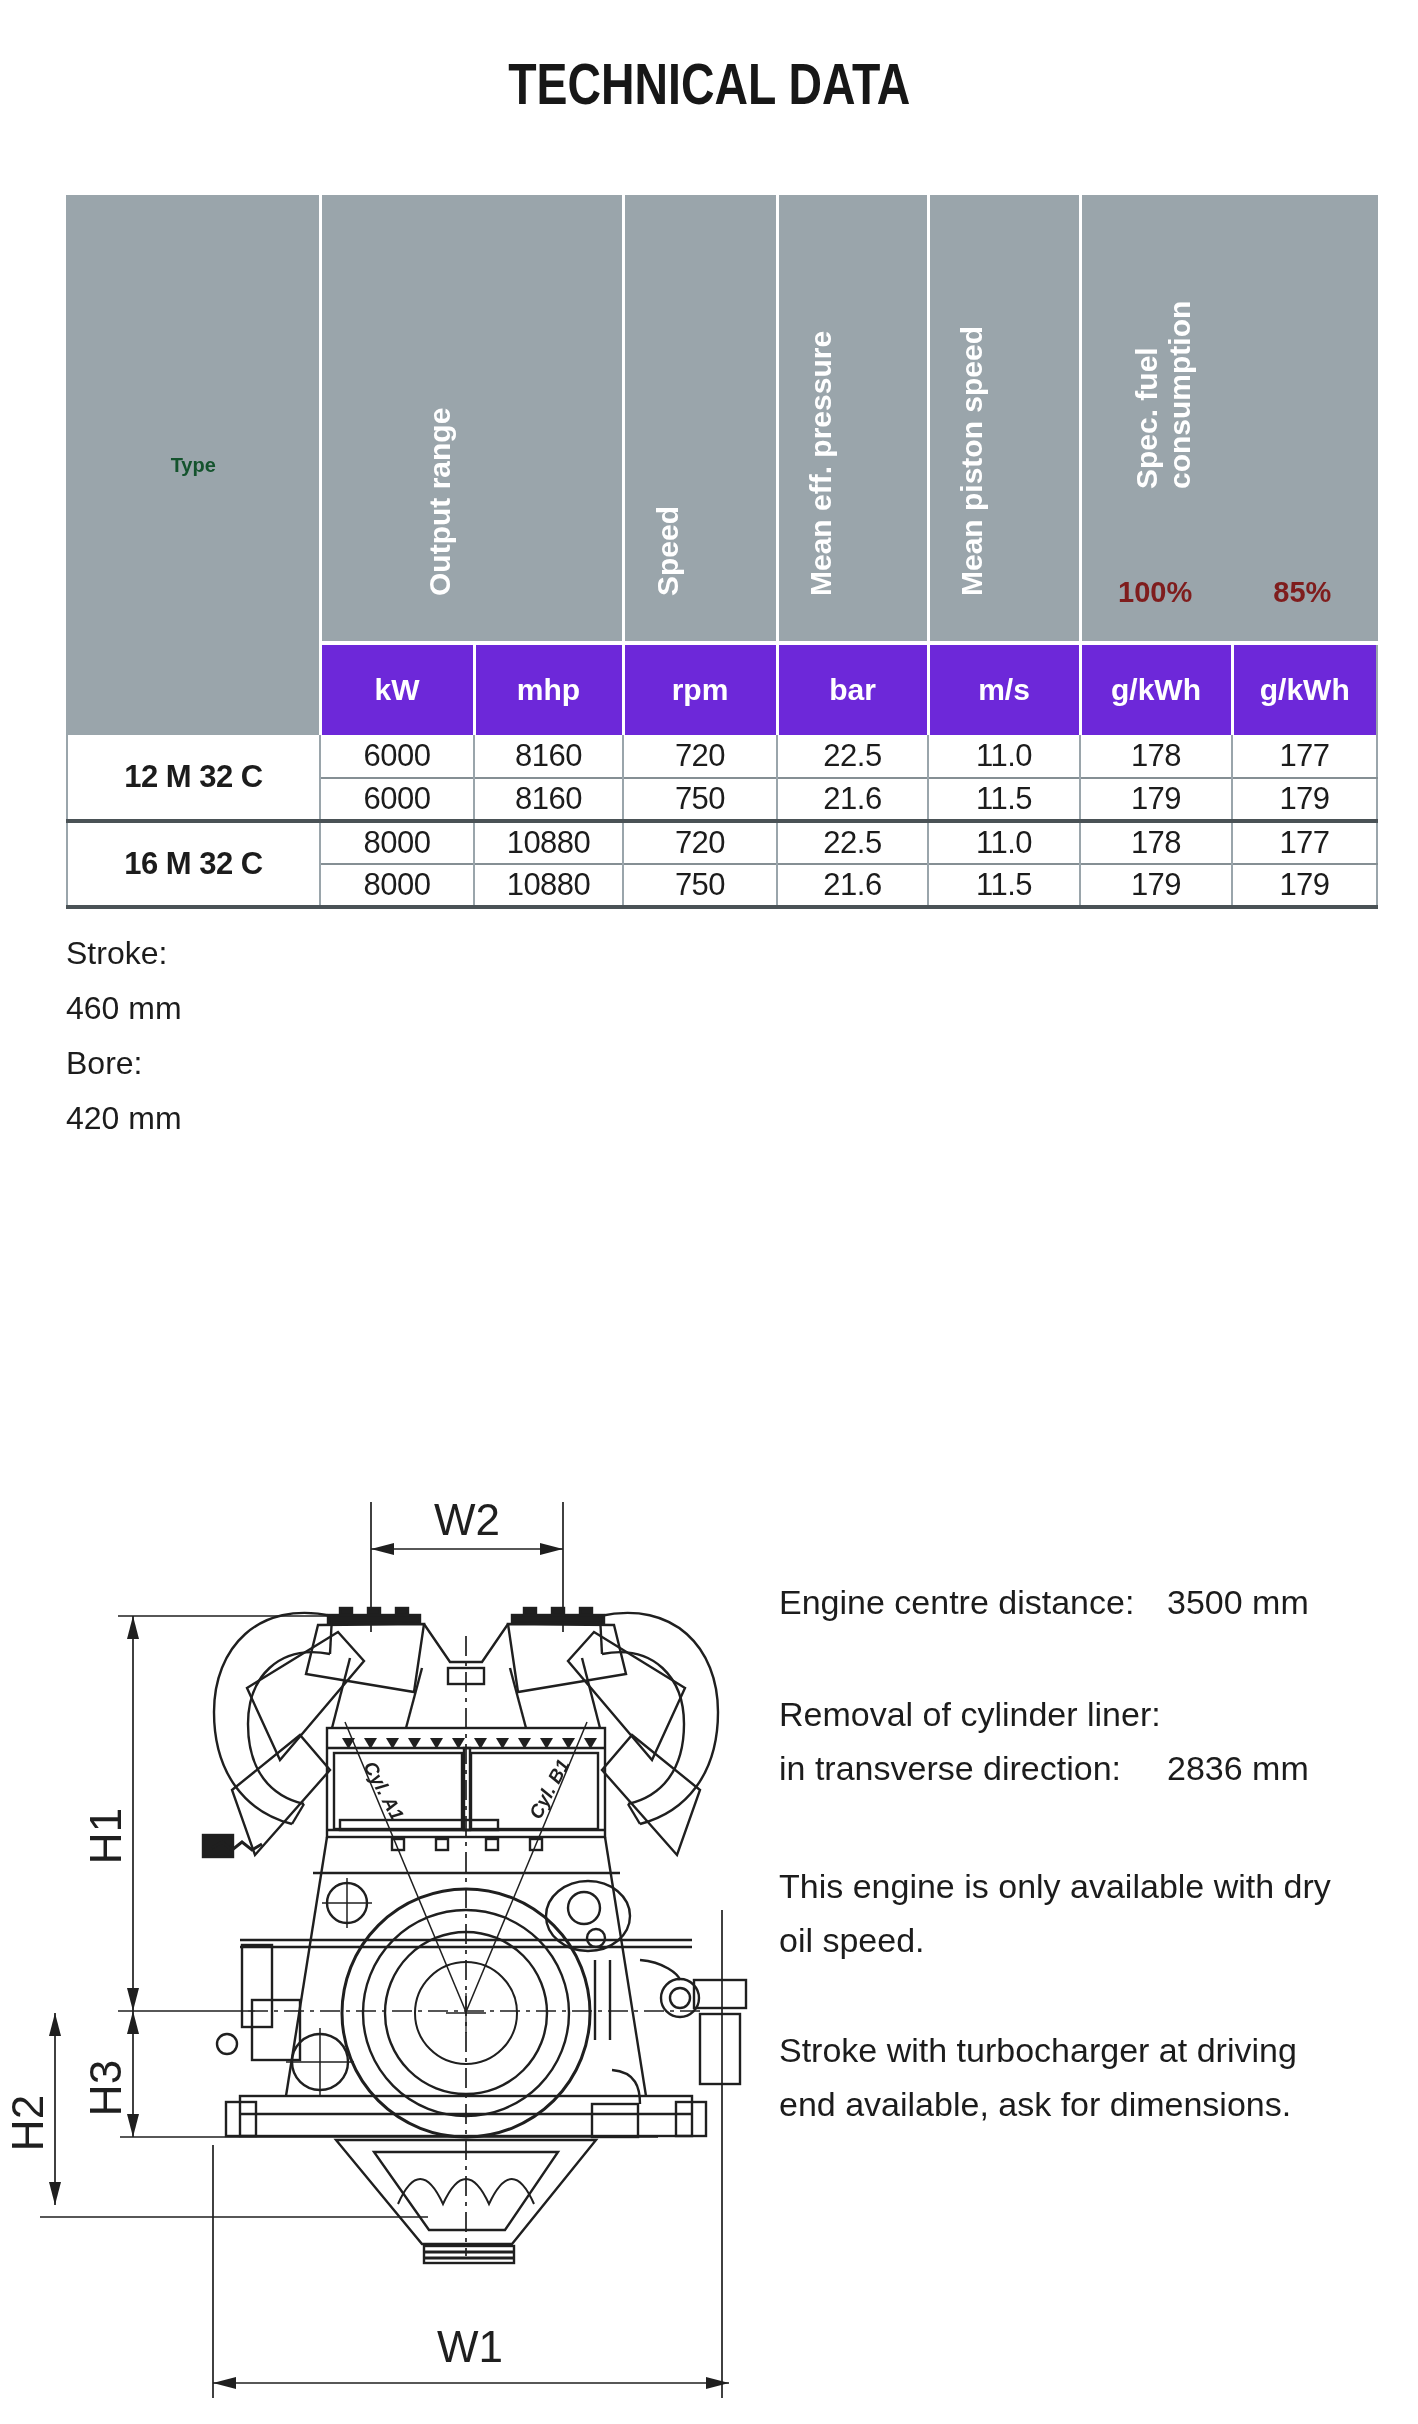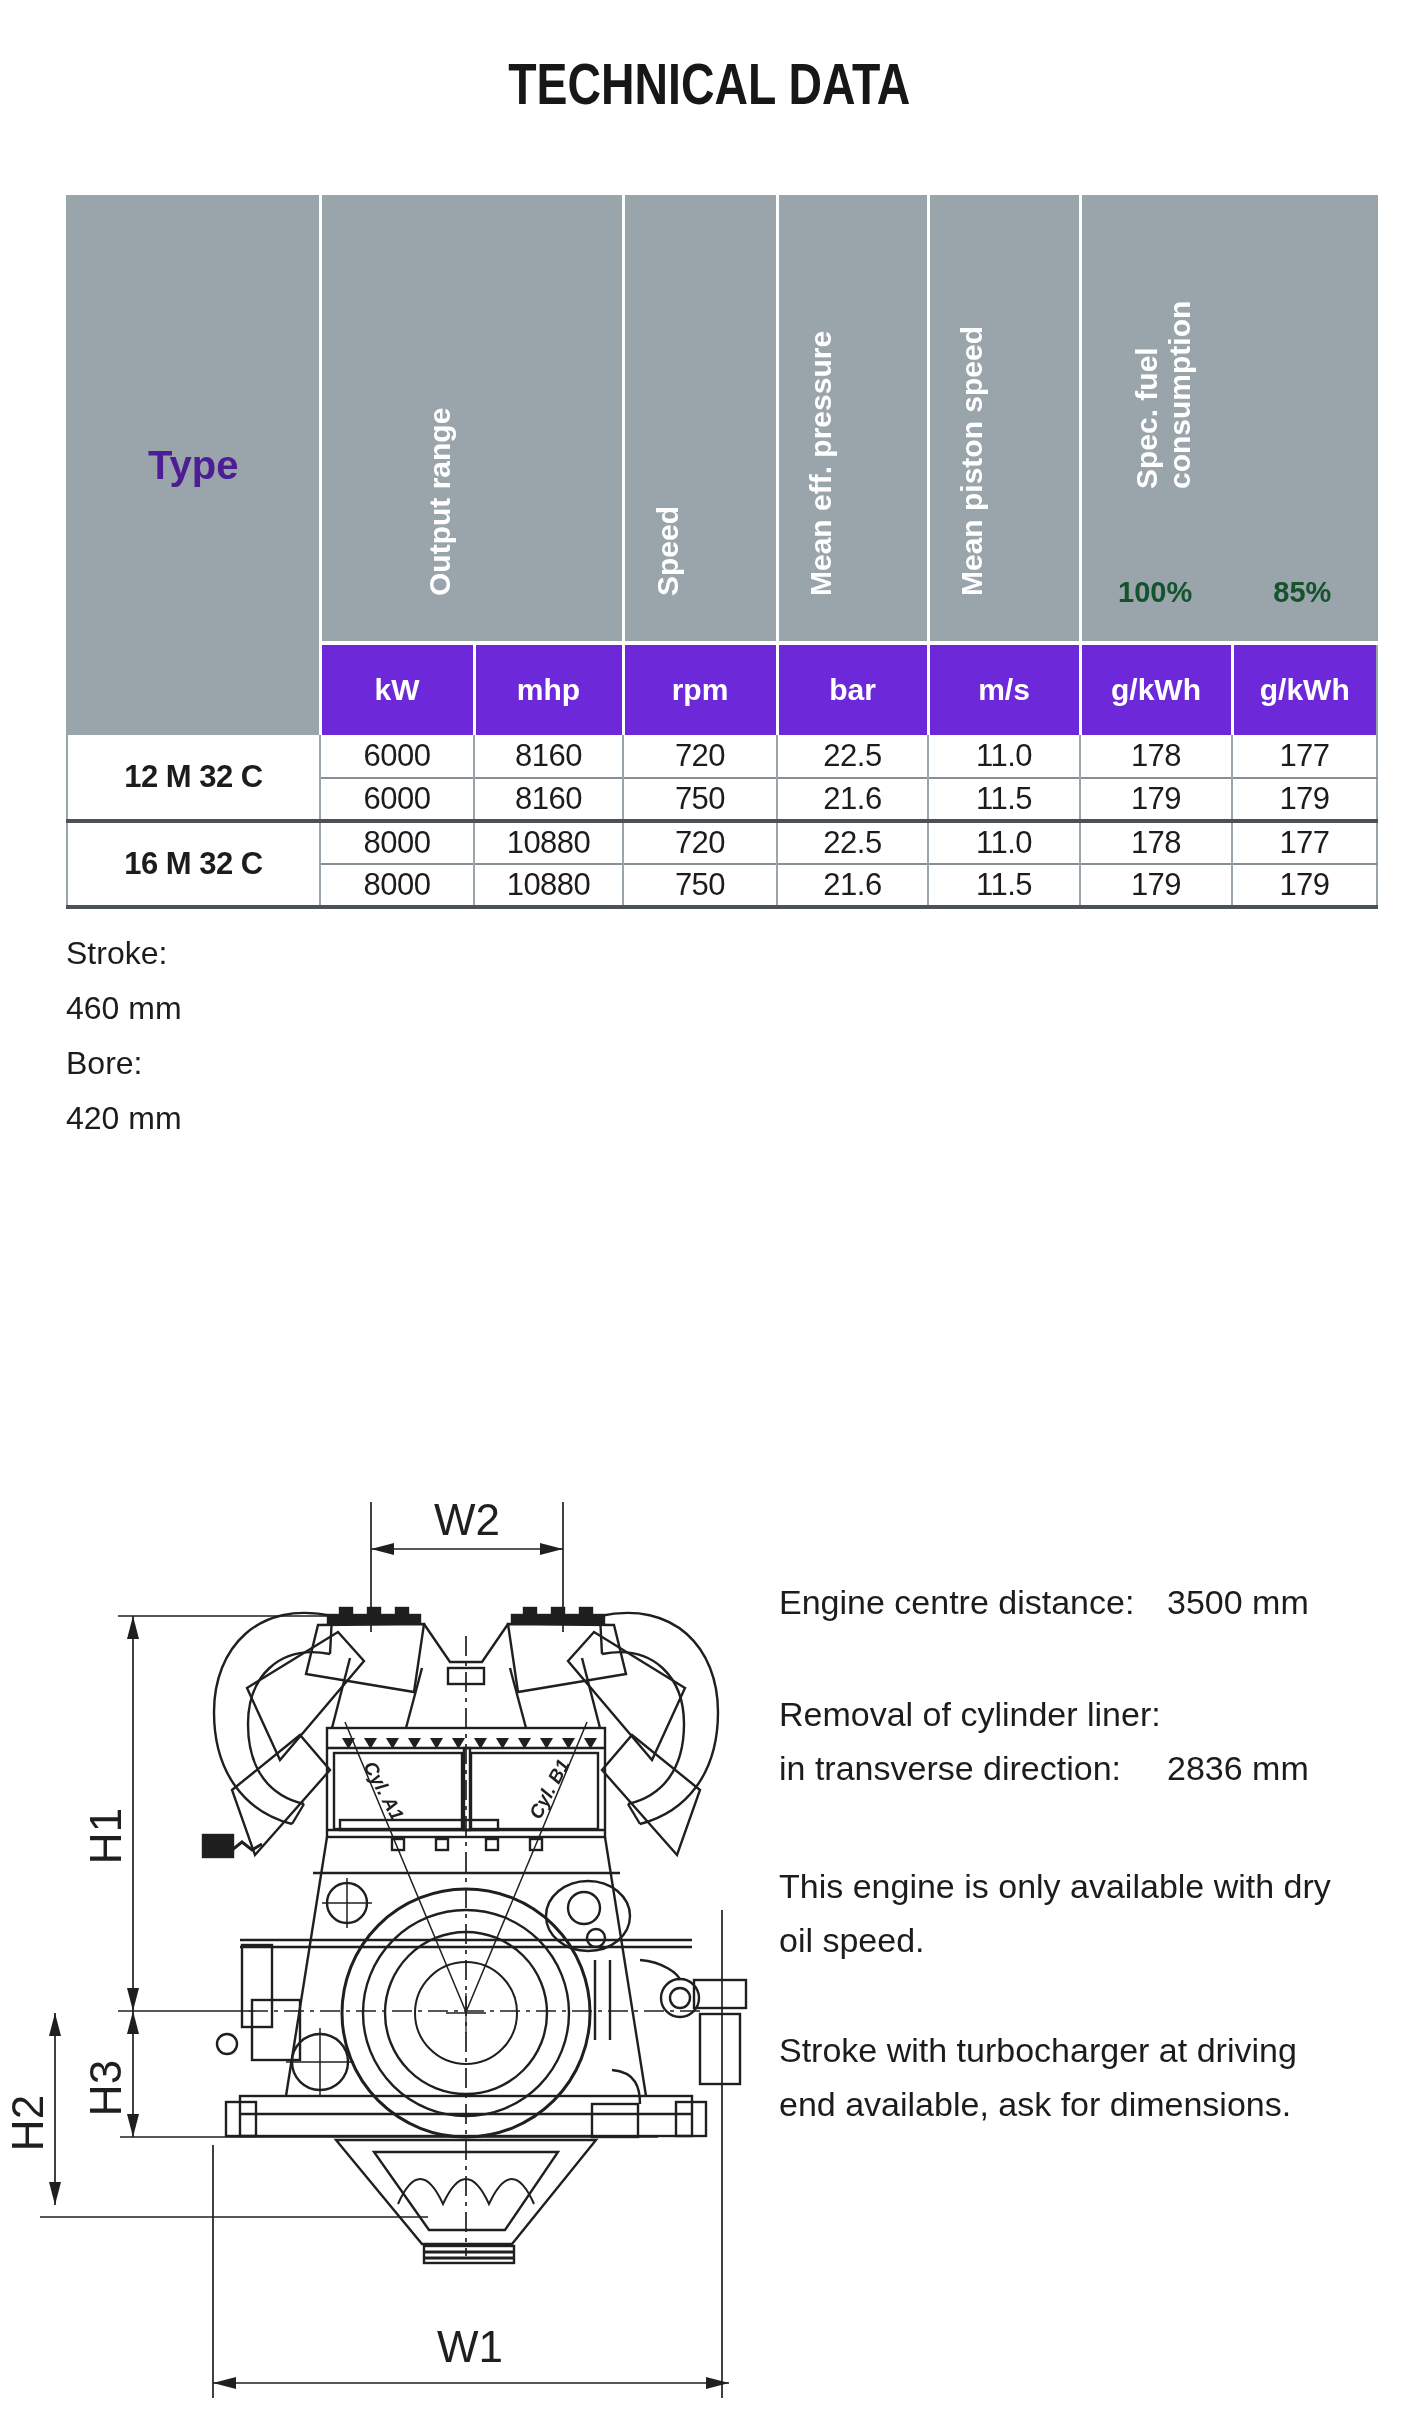--- a/index.html
+++ b/index.html
@@ -12,28 +12,28 @@
               transform:scaleX(.8);white-space:nowrap;color:#171717;}
 
   
   .tblwrap{position:absolute;left:66px;top:195px;width:1310px;}
   table.tech{border-collapse:collapse;table-layout:fixed;width:1310px;
              border-left:2px solid #9aa5ab;border-right:2px solid #9aa5ab;}
   table.tech th,table.tech td{padding:0;margin:0;}
   tr.hmain th{background:#9aa5ab;height:446px;position:relative;vertical-align:middle;}
   th.type-th{border-right:3px solid #fff;}
   th.type-th .lbl{display:flex;align-items:center;justify-content:center;height:100%;
-                  color:#4c1d95;font-weight:bold;font-size:40px;}
+                  color:#14532d;font-weight:bold;font-size:20px;}
   tr.hmain th.grp{border-left:3px solid #fff;}
   .rot{position:absolute;bottom:45px;left:calc(50% - 16px);transform-origin:0 100%;
        transform:rotate(-90deg);white-space:pre-line;color:#fff;font-weight:bold;
        font-size:30px;line-height:32px;text-align:left;white-space:nowrap;}
   .rot2{bottom:152px;left:calc(50% - 33px);line-height:33px;white-space:pre-line;}
   .subrow{position:absolute;left:0;right:0;bottom:32px;display:flex;}
-  .subrow span{flex:1;text-align:center;color:#14532d;font-weight:bold;font-size:29px;}
+  .subrow span{flex:1;text-align:center;color:#7f1d1d;font-weight:bold;font-size:29px;}
   tr.hunits th{background:#6d28d9;height:90px;color:#fff;font-weight:bold;font-size:30px;
                border-top:4px solid #fff;border-left:3px solid #fff;vertical-align:middle;text-align:center;}
   tr.hunits th:first-child{border-left:none;}
   tr.drow{height:43px;}
   tr.drow td{background:#fff;border-left:2px solid #9aa5ab;text-align:center;
              vertical-align:middle;font-size:31px;letter-spacing:-.5px;color:#1c1c1c;}
   td.dtype{font-weight:bold;font-size:31px;border-right:2px solid #9aa5ab;color:#111;}
   tr.inner td{border-top:2px solid #858f94;}
   tr.gsep td{border-top:4px solid #4a5256;}
   tr.lastrow td{border-bottom:4px solid #4a5256;}

